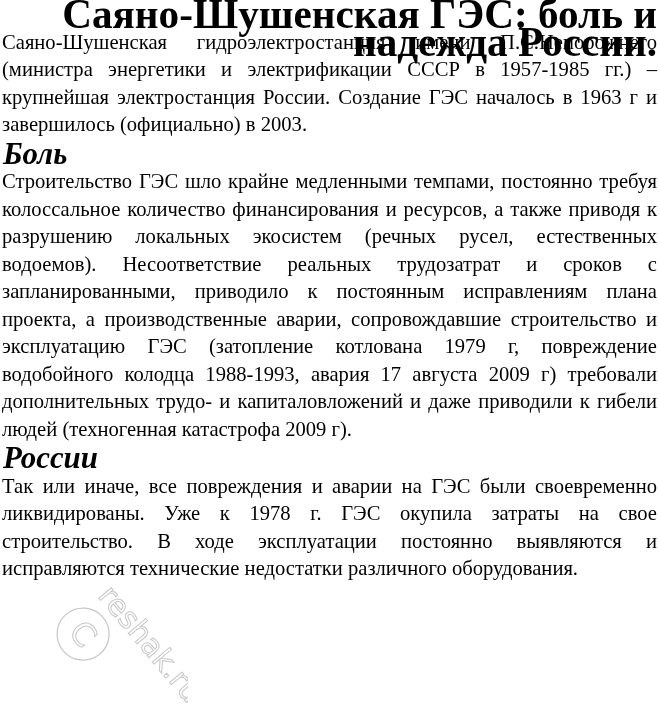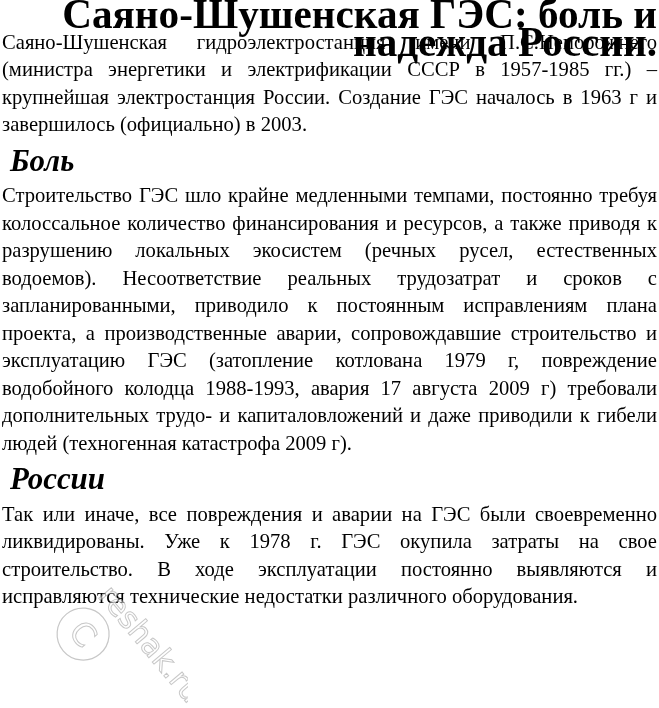--- a/index.html
+++ b/index.html
@@ -29,21 +29,21 @@
       margin: 0;
       padding-top: 1px;
       height: 27.5px;
     }
     .para {
       margin: 0;
       text-align: justify;
       text-align-last: left;
     }
     .heading {
-      margin: 8px;
+      margin: 1px;
       font-weight: bold;
       font-style: italic;
     }
     .para.p2 { margin-top: 0; }
     .watermark {
       position: absolute;
       left: 18px;
       top: 580px;
       width: 170px;
       height: 140px;

